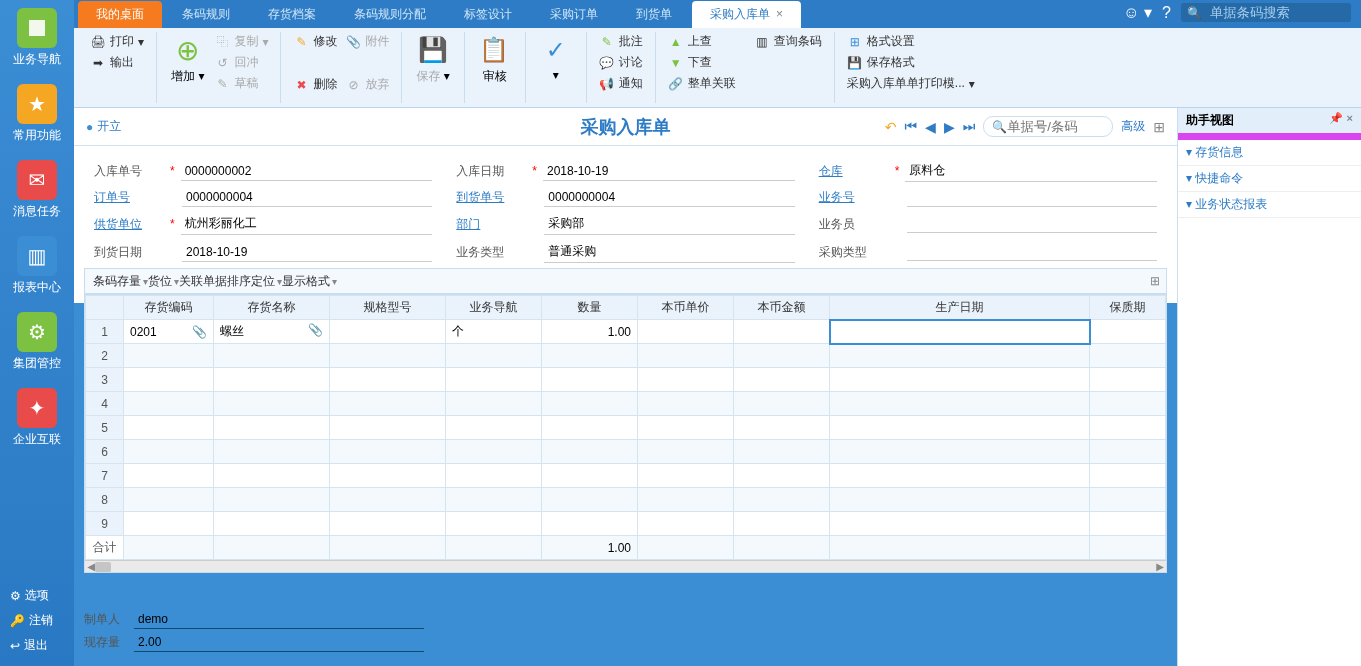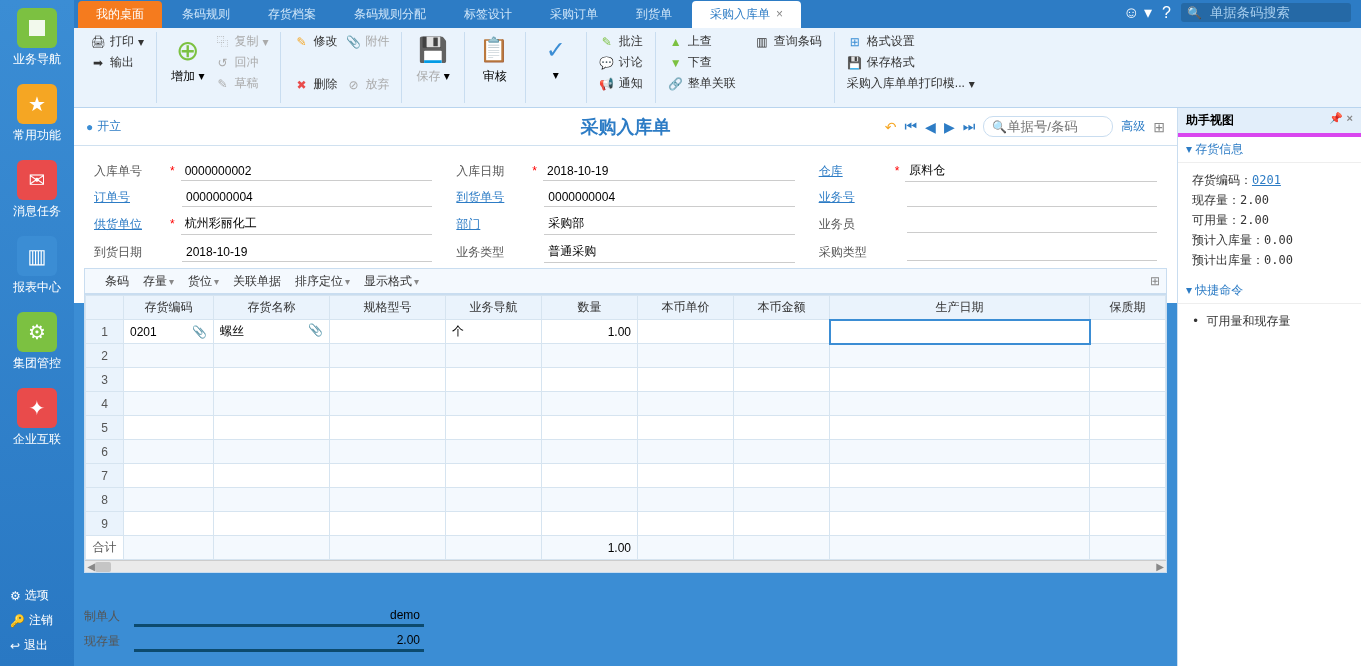--- a/index.html
+++ b/index.html
@@ -51,21 +51,21 @@
 
 .form-area { position: absolute; left: 74px; top: 146px; right: 184px; background: #fff; padding: 14px 20px 10px; }
 .form-row { display: flex; gap: 24px; margin-bottom: 6px; }
 .form-field { display: flex; align-items: center; width: 340px; }
 .form-field .flabel { width: 70px; color: #555; }
 .form-field .flabel.under { text-decoration: underline; color: #2d7cc5; cursor: pointer; }
 .form-field .req { color: red; margin: 0 6px; }
 .form-field .fvalue { flex: 1; border-bottom: 1px solid #ccc; padding: 2px 4px; min-height: 18px; }
 
 
-.grid-toolbar { position: absolute; left: 84px; top: 268px; right: 194px; height: 26px; border: 1px solid #c9ddf0; background: #f4f9fe; display: flex; align-items: center; padding: 0 20px; gap: 14px; }
+.grid-toolbar { position: absolute; left: 84px; top: 268px; right: 194px; height: 26px; border: 1px solid #c9ddf0; background: #f4f9fe; display: flex; align-items: center; padding: 0 8px; }
 .grid-toolbar .tbtn { color: #333; cursor: pointer; display: flex; align-items: center; gap: 2px; }
 .grid-toolbar .arrow { color: #888; font-size: 10px; }
 .grid-toolbar .gear { position: absolute; right: 6px; color: #888; }
 
 
 .grid { position: absolute; left: 84px; top: 294px; right: 194px; border: 1px solid #c9ddf0; background: #fff; }
 .grid table { border-collapse: collapse; width: 100%; table-layout: fixed; }
 .grid th, .grid td { border: 1px solid #d6e4f0; height: 24px; padding: 2px 6px; text-align: center; font-weight: normal; overflow: hidden; white-space: nowrap; }
 .grid th { background: #eaf3fc; color: #333; }
 .grid .rownum { width: 38px; background: #eaf3fc; color: #555; }
@@ -78,25 +78,25 @@
 .grid-scroll { height: 12px; background: #eaeaea; border-top: 1px solid #ccc; position: relative; }
 .grid-scroll .thumb { position: absolute; left: 10px; width: 16px; height: 10px; top: 1px; background: #c5c5c5; border-radius: 2px; }
 .grid-scroll .arrow-l, .grid-scroll .arrow-r { position: absolute; top: 0; width: 12px; text-align: center; color: #888; font-size: 10px; }
 .grid-scroll .arrow-l { left: 0; } .grid-scroll .arrow-r { right: 0; }
 
 
 .footer-area { position: absolute; left: 84px; right: 194px; bottom: 14px; }
 .footer-area .frow { display: flex; gap: 40px; margin-top: 4px; }
 .footer-area .ff { display: flex; align-items: center; width: 340px; }
 .footer-area .ff .fl { width: 50px; color: #555; }
-.footer-area .ff .fv { flex: 1; border-bottom: 3px solid #0c4a6e; padding: 2px 4px; text-align: right; }
+.footer-area .ff .fv { flex: 1; border-bottom: 1px solid #0c4a6e; padding: 2px 4px; }
 
 
 .right-panel { position: absolute; right: 0; top: 108px; width: 184px; bottom: 0; background: #fff; border-left: 1px solid #c9ddf0; }
-.right-panel .rp-title { background: #e2eefa; padding: 4px 8px; font-weight: bold; border-bottom: 4px solid #d946ef; display: flex; justify-content: space-between; }
+.right-panel .rp-title { background: #e2eefa; padding: 4px 8px; font-weight: bold; border-bottom: 7px solid #d946ef; display: flex; justify-content: space-between; }
 .right-panel .rp-title .pins { color: #888; font-size: 11px; }
 .right-panel .rp-section-hd { padding: 4px 8px; color: #2d7cc5; cursor: pointer; border-bottom: 1px solid #eee; }
 .right-panel .rp-section-hd::before { content: "▾ "; color: #2d7cc5; }
 .right-panel .rp-content { padding: 6px 14px; }
 .right-panel .rp-line { margin: 3px 0; color: #333; font-family: Consolas, monospace; }
 .right-panel .rp-code { color: #2d7cc5; text-decoration: underline; }
 .right-panel .rp-bullet::before { content: "• "; }
 
 </style>
 </head>
@@ -610,24 +610,15 @@
       </div>
   </div>
 </div>
 
 <div class="right-panel">
   <div class="rp-title">
       <span>助手视图</span>
       <span class="pins"><span>📌</span> <span>×</span></span>
     </div>
   <div class="rp-section-hd">存货信息</div>
-  <div class="rp-content">
-    <div class="rp-line"><span>存货编码：</span><span class="rp-code">0201</span></div>
-    <div class="rp-line">现存量：2.00</div>
-    <div class="rp-line">可用量：2.00</div>
-    <div class="rp-line">预计入库量：0.00</div>
-    <div class="rp-line">预计出库量：0.00</div>
-  </div>
   <div class="rp-section-hd">快捷命令</div>
-  <div class="rp-content">
-    <div class="rp-line rp-bullet">可用量和现存量</div>
-  </div>
+  <div class="rp-section-hd">业务状态报表</div>
 </div>
 
 </body></html>

